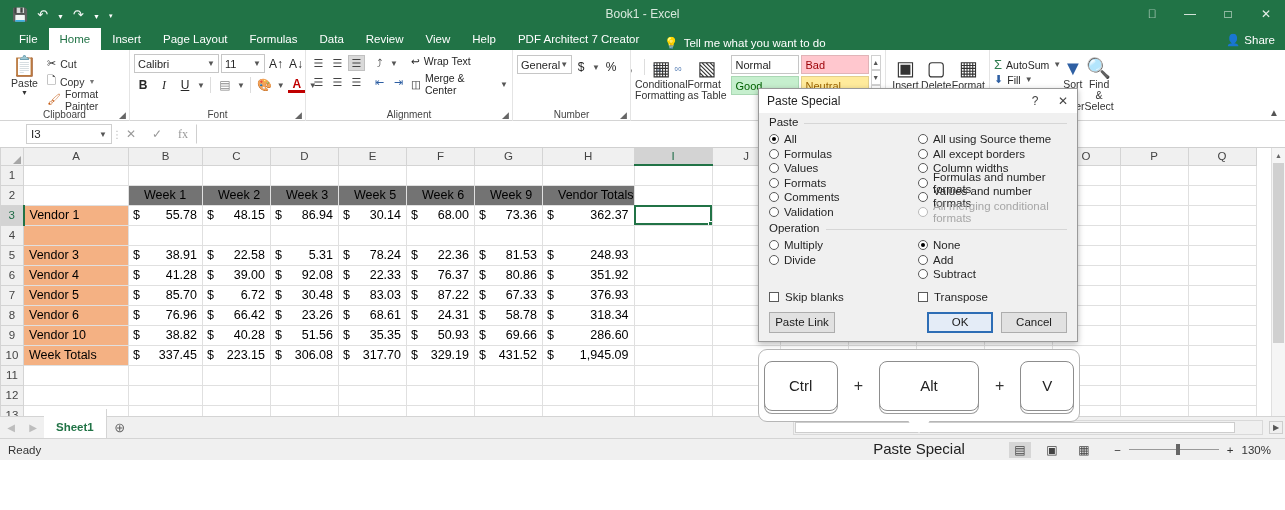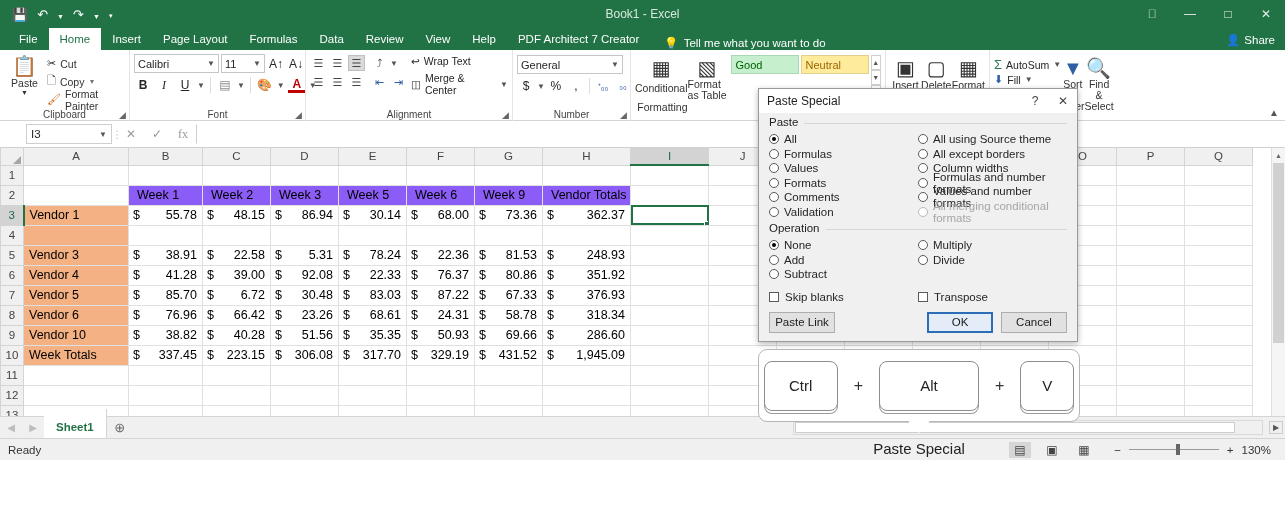--- a/index.html
+++ b/index.html
@@ -117,21 +117,21 @@
   }
   .rowhead {
     width:23px; height:20px; background:#f0f0f0; border:1px solid #d4d4d4;
     font-size:11.5px; color:#444; text-align:center; font-weight:normal;
   }
   .rowhead.sel { background:#d3d3d3; color:#1d6b45; border-right:2px solid #217346;}
   td.cell {
     height:20px; border-right:1px solid #e0e0e0; border-bottom:1px solid #e0e0e0;
     font-size:12.5px; color:#000; background:#fff; overflow:hidden; white-space:nowrap;
   }
-  td.cell.hdr { background:#8b5cf6; font-weight:normal; padding-left:8px;margin-top:40px; }
+  td.cell.hdr { background:#737373; font-weight:normal; padding-left:15px;margin-top:40px; }
   td.cell.vend { background:#f4b183; padding-left:5px; }
   td.cell.money { position:relative; }
   td.cell.money .dol { position:absolute; left:4px; }
   td.cell.money .num { display:block; text-align:right; padding-right:5px; }
   td.cell.sel { outline:2px solid #217346; outline-offset:-2px; position:relative; z-index:3;}
   td.cell.sel:after{
     content:""; position:absolute; right:-3px; bottom:-3px; width:5px; height:5px;
     background:#217346; border:1px solid #fff;
   }
   
@@ -349,21 +349,21 @@
           <span>Merge &amp; Center</span>
           <span class="chev">▼</span>
         </div>
       </div>
     </div>
     <div class="grp-label">Alignment</div>
     <div class="grp-dlg">◢</div>
   </div>
 
   <div class="grp" style="width:118px">
-    <div class="grp-body" style="flex-direction:column;padding-top:2px">
+    <div class="grp-body" style="flex-direction:row;padding-top:2px">
       <div class="numfmt" style="width:106px">
         <span>General</span>
         <span class="chev">▼</span>
       </div>
       <div class="fontrow2" style="gap:2px">
         <span class="fbtn">$</span>
         <span class="chev">▼</span>
         <span class="fbtn">%</span>
         <span class="fbtn">,</span>
         <span class="sep"></span>
@@ -372,27 +372,31 @@
       </div>
     </div>
     <div class="grp-label">Number</div>
     <div class="grp-dlg">◢</div>
   </div>
 
   <div class="grp" style="width:255px">
     <div class="grp-body" style="padding-top:2px">
       <div class="bigbtn" style="width:54px">
         <span class="bigicon">▦</span>
-        <span style="text-align:right;line-height:19px">Conditional Formatting</span>
+        <span style="text-align:left;line-height:11px">Conditional Formatting</span>
       </div>
       <div class="bigbtn" style="width:52px">
         <span class="bigicon">▧</span>
         <span style="line-height:11px">Format as Table</span>
       </div>
       <div class="stylegrid" style="margin-left:4px">
+        <div class="stylerow">
+          <div class="stylebox">Normal</div>
+          <div class="stylebox bad">Bad</div>
+        </div>
         <div class="stylerow">
           <div class="stylebox good">Good</div>
           <div class="stylebox neutral">Neutral</div>
         </div>
       </div>
       <div class="spin">
         <div>▲</div>
         <div>▼</div>
         <div>■</div>
       </div>
@@ -1001,40 +1005,40 @@
             </label>
         </div>
       </div>
     </div>
 
     <div class="fieldset" style="margin-top:10px">
       <span class="legend">Operation</span>
       <div class="cols2" style="margin-top:2px">
         <div>
           <label class="opt">
+              <span class="radio"></span>
+              <span>Multiply</span>
+            </label>
+          <label class="opt">
+              <span class="radio"></span>
+              <span>Divide</span>
+            </label>
+        </div>
+        <div>
+          <label class="opt">
               <span class="radio on"></span>
               <span>None</span>
             </label>
           <label class="opt">
               <span class="radio"></span>
               <span>Add</span>
             </label>
           <label class="opt">
               <span class="radio"></span>
               <span>Subtract</span>
-            </label>
-        </div>
-        <div>
-          <label class="opt">
-              <span class="radio"></span>
-              <span>Multiply</span>
-            </label>
-          <label class="opt">
-              <span class="radio"></span>
-              <span>Divide</span>
             </label>
         </div>
       </div>
       <div class="chkrow">
         <div>
           <span class="chk"></span>
           <span>Skip blanks</span>
         </div>
         <div>
           <span class="chk"></span>

